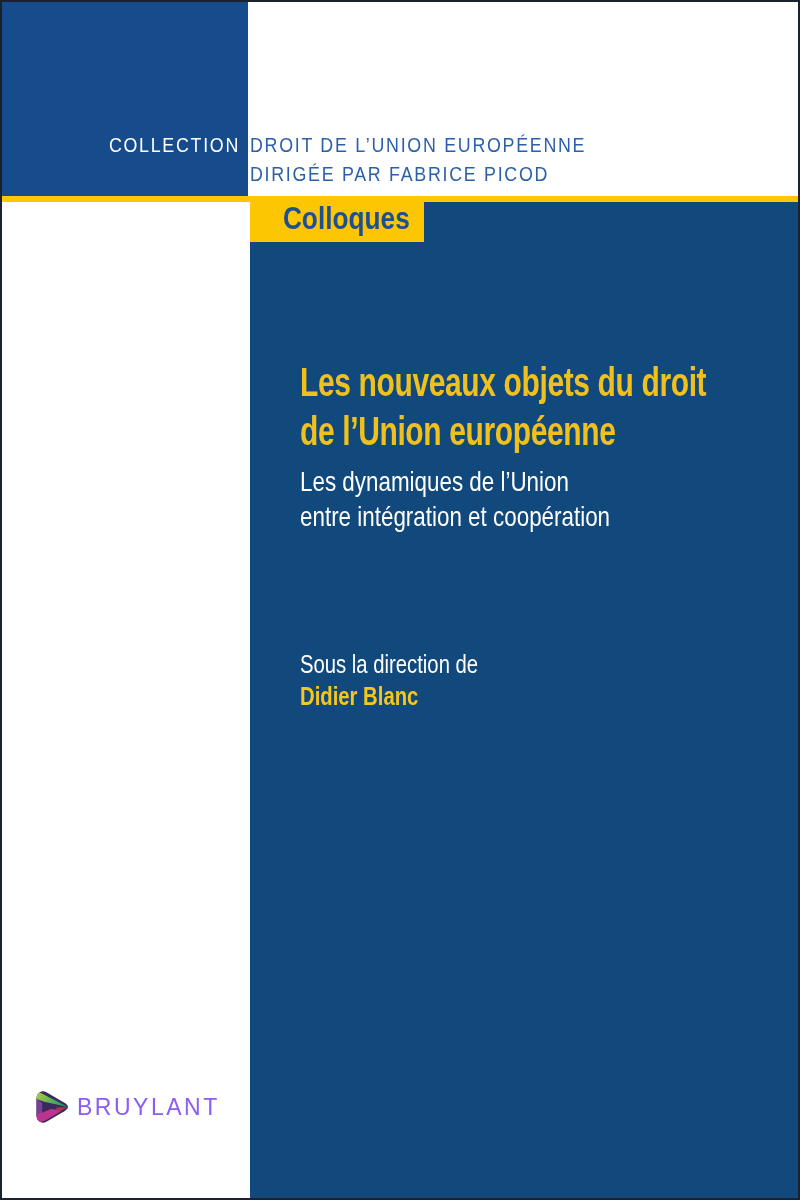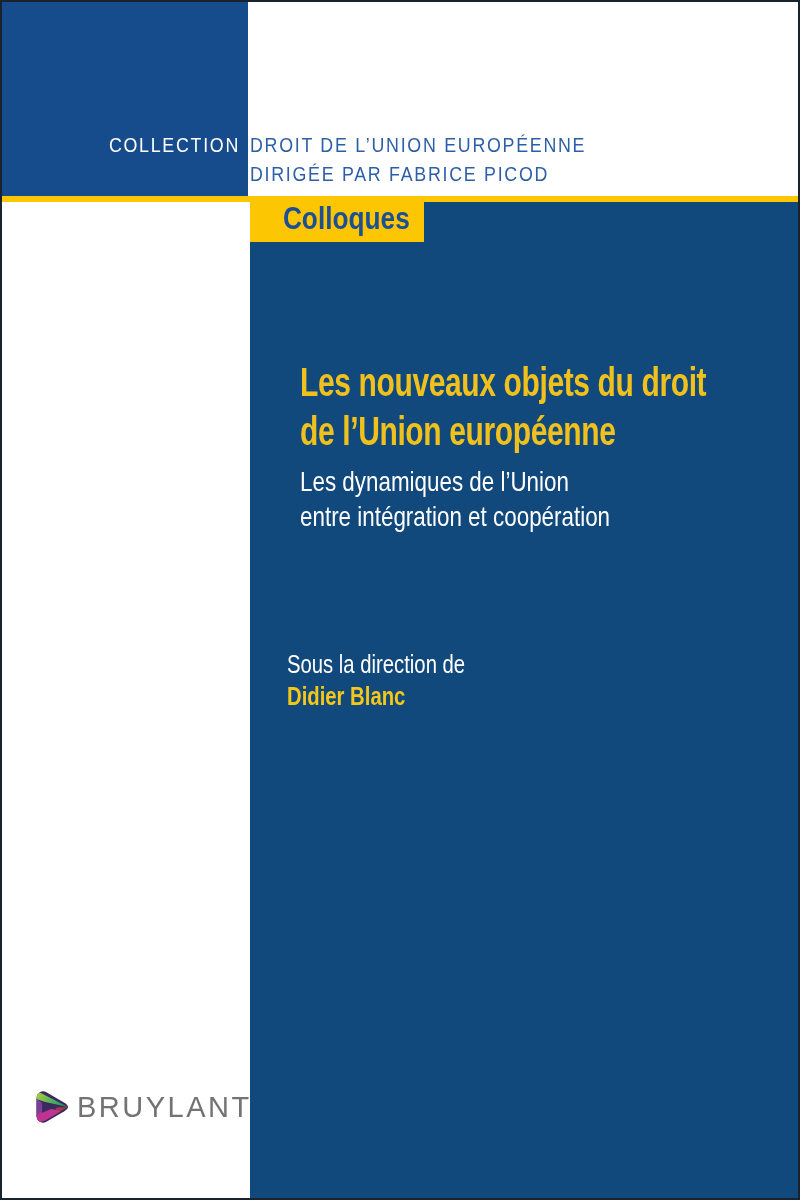--- a/index.html
+++ b/index.html
@@ -66,34 +66,34 @@
     white-space:nowrap;letter-spacing:-0.5px;
   }
   .book-subtitle{
     left:298px;top:462px;
     color:#ffffff;font-size:28px;font-weight:400;line-height:35px;
     transform:scaleX(0.80);transform-origin:left top;
     white-space:nowrap;
   }
 
   
-  .direction{left:285px;top:646px;white-space:nowrap;}
+  .direction{left:298px;top:646px;white-space:nowrap;}
   .direction-label{
     color:#ffffff;font-size:26px;font-weight:400;line-height:32px;
     transform:scaleX(0.78);transform-origin:left top;white-space:nowrap;
   }
   .direction-author{
     color:#f5c71a;font-size:26px;font-weight:700;line-height:32px;
     transform:scaleX(0.78);transform-origin:left top;white-space:nowrap;
   }
 
   
   .publisher{left:34px;top:1088px;display:flex;align-items:center;gap:9px;}
   .publisher-name{
-    color:#737373;font-size:29px;font-weight:500;letter-spacing:2.5px;
+    color:#8b5cf6;font-size:23px;font-weight:500;letter-spacing:2.5px;
     white-space:nowrap;
   }
 </style>
 </head>
 <body>
 
 <div class="cover">
 
   <div class="abs block-top-left"></div>
   <div class="abs yellow-line"></div>

